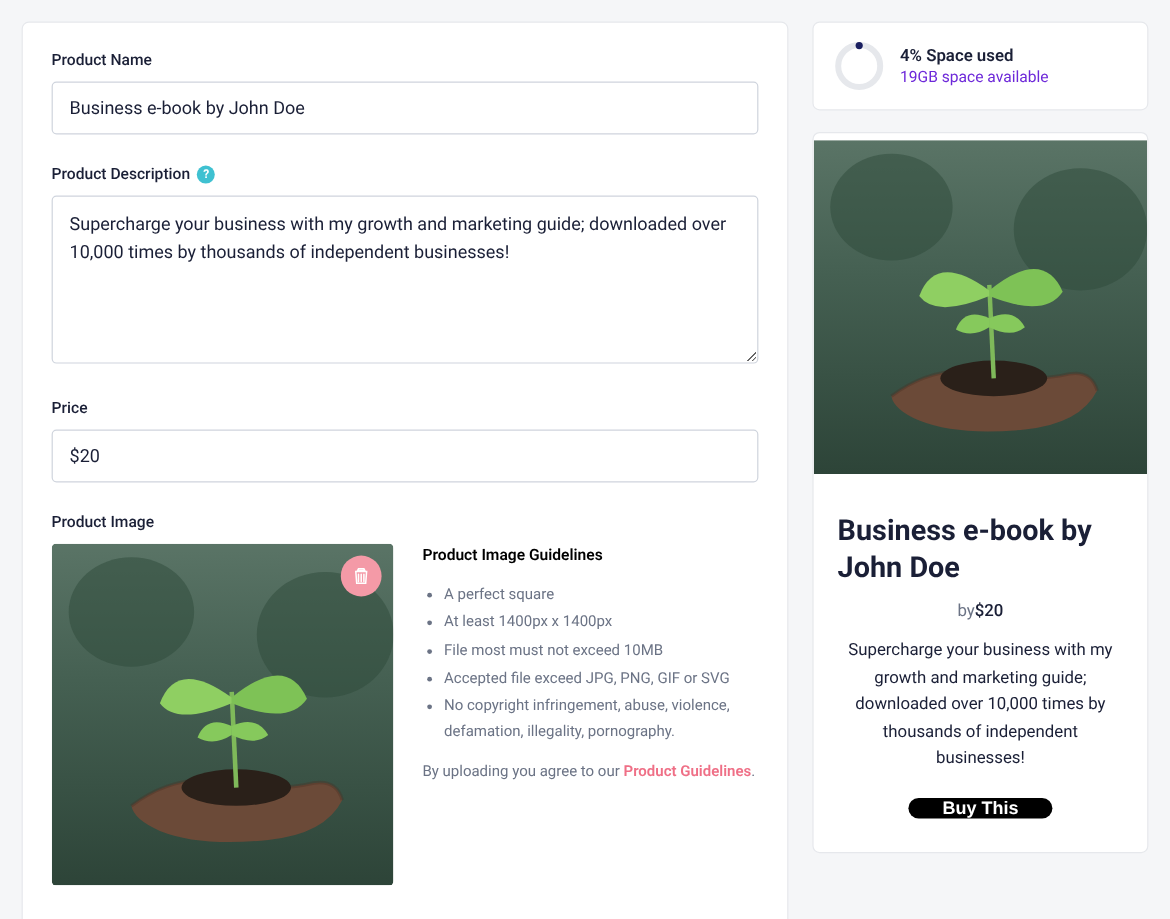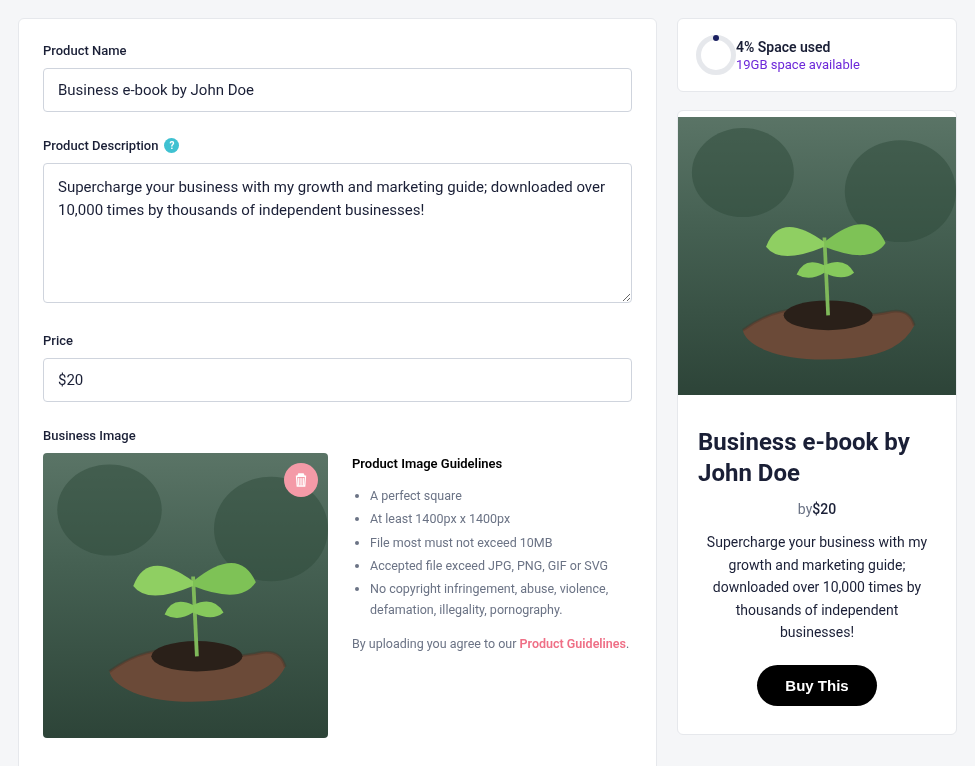--- a/index.html
+++ b/index.html
@@ -26,20 +26,21 @@
   }
   .card {
     background: #fff;
     border: 1px solid #e6e8ec;
     border-radius: 6px;
   }
   .space-card {
     padding: 16px 18px;
     display: flex;
     align-items: center;
+    gap: 14px;
   }
   .space-circle {
     width: 40px; height: 40px;
     border-radius: 50%;
     border: 5px solid #e6e8ec;
     position: relative;
   }
   .space-circle::after {
     content:"";
     position:absolute;
@@ -113,21 +114,21 @@
   .preview-meta { display:flex; justify-content:center; font-size:14px; color:#6b7385; margin-bottom:14px; }
   .preview-meta .price { color:#1a1f36; font-weight:500; }
   .preview-desc { font-size:14px; color:#1a1f36; text-align:center; line-height:1.6; margin-bottom:22px; }
   .buy-btn {
     display:block;
     margin: 0 auto;
     background:#000;
     color:#fff;
     border:none;
     border-radius:999px;
-    padding:12px 28px;
+    padding:0 28px;
     font-size:15px;
     font-weight:600;
     cursor:pointer;
   }
 </style>
 </head>
 <body>
 
 <svg width="0" height="0" style="position:absolute">
   <defs>
@@ -174,21 +175,21 @@
       </div>
       <textarea class="textarea" style="">Supercharge your business with my growth and marketing guide; downloaded over 10,000 times by thousands of independent businesses!</textarea>
     </div>
 
     <div class="field-group">
       <div class="label">Price</div>
       <input class="input" type="text" value="$20" style="">
     </div>
 
     <div class="field-group" style="margin-bottom:0">
-      <div class="label">Business Image</div>
+      <div class="label">Product Image</div>
       <div class="img-section">
         <div class="product-img-preview">
           <svg class="plant-img">
               <use href="#plant-photo"></use>
             </svg>
           <div class="delete-btn">
             <svg width="18" height="18">
                 <use href="#trash-icon"></use>
               </svg>
           </div>

